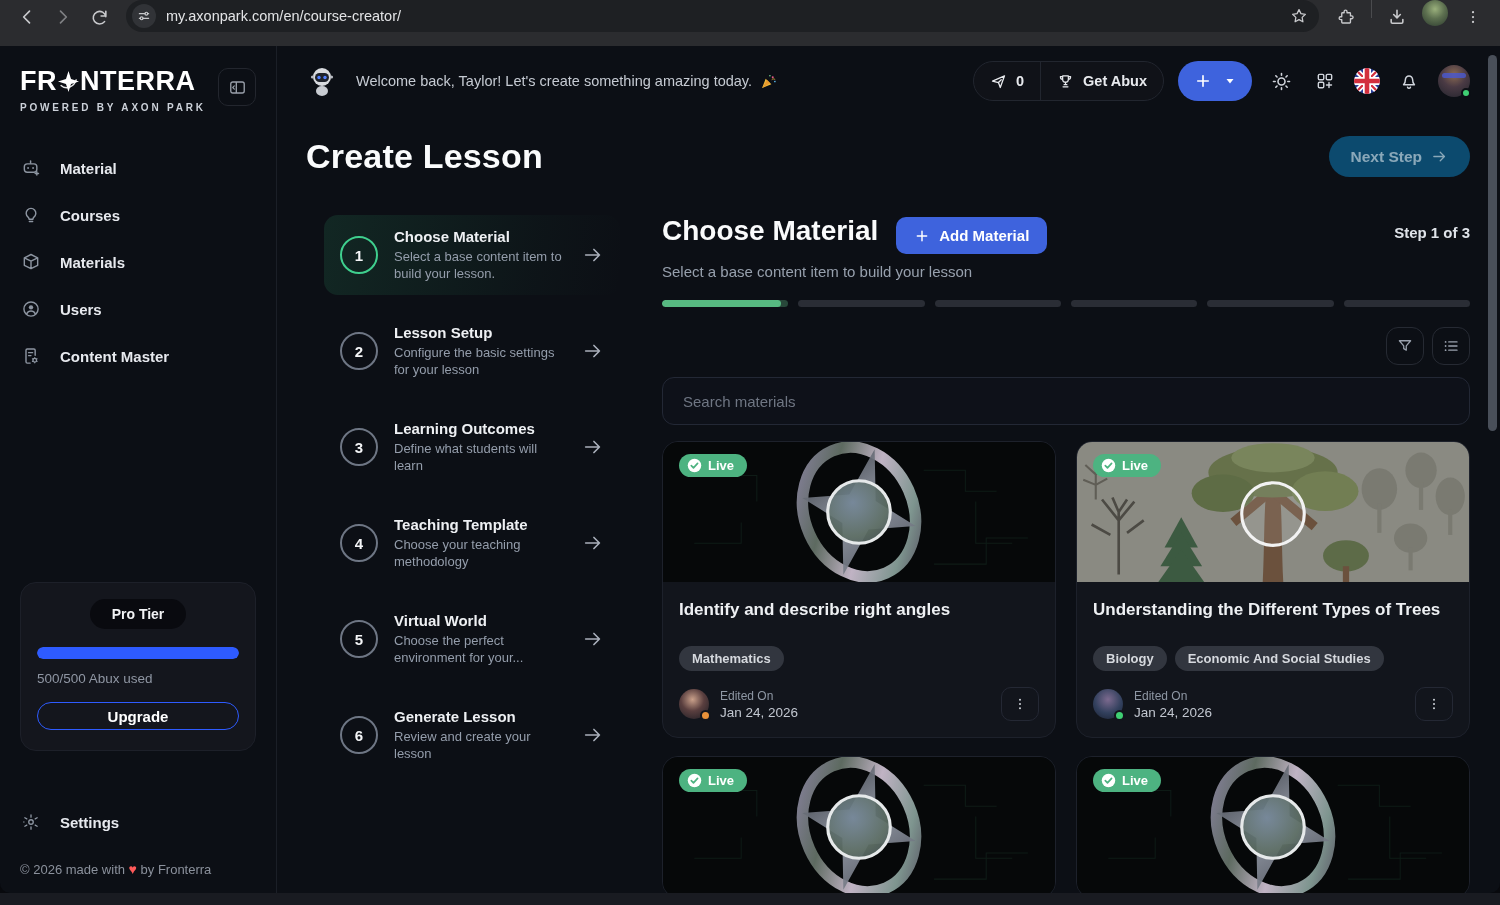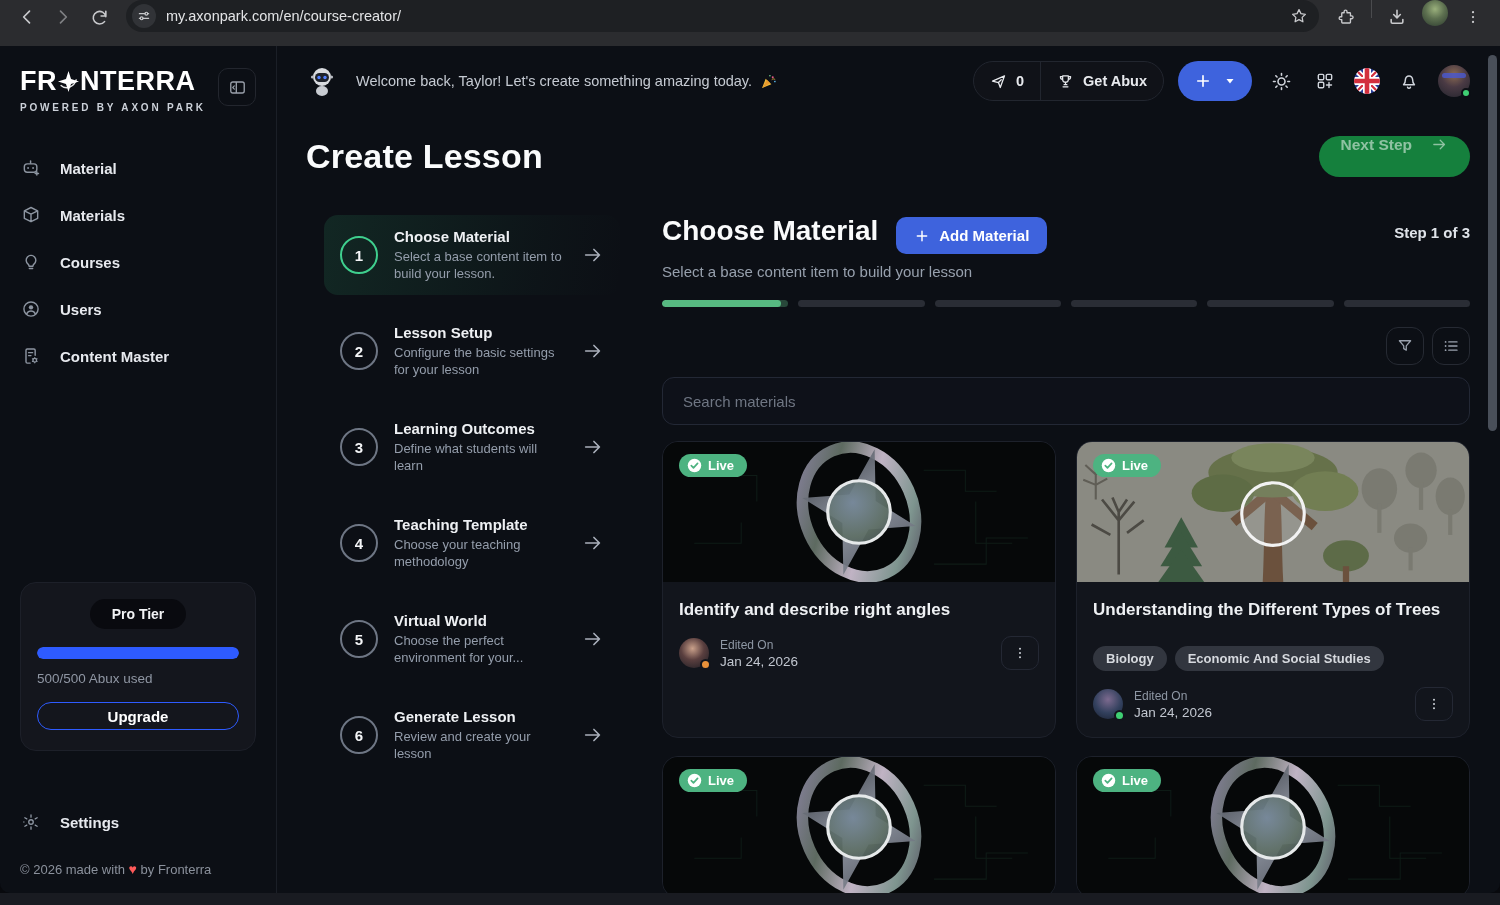--- a/index.html
+++ b/index.html
@@ -54,21 +54,21 @@
   .pill-sep { width:1px; height:100%; background:#22262f; }
   .add-split-btn { height:40px; border:none; border-radius:999px; background:#3e63dd; color:#fff; display:flex; align-items:center; gap:12px; padding:0 16px; cursor:pointer; }
   .icon-ghost-btn { background:none; border:none; color:#d0d4db; display:grid; place-items:center; width:30px; height:30px; cursor:pointer; }
   .flag { width:26px; height:26px; border-radius:50%; overflow:hidden; flex-shrink:0; }
   .user-avatar { position:relative; width:32px; height:32px; border-radius:50%; background:radial-gradient(circle at 50% 30%, #8a6a52 0%, #4a3a44 45%, #23242d 100%); }
   .user-avatar::before { content:""; position:absolute; left:4px; right:4px; top:8px; height:5px; border-radius:3px; background:#4a57c9; opacity:.85; }
   .presence-dot { position:absolute; right:-1px; bottom:-1px; width:10px; height:10px; border-radius:50%; background:#3fcf73; border:2px solid #0c0f15; }
 
   .page-head { margin-top:29px; display:flex; align-items:center; }
   .page-title { color:#fafbfc; font-size:34px; font-weight:800; letter-spacing:.2px; }
-  .next-step-btn { margin-left:auto; height:41px; padding:0 22px; border:none; border-radius:21px; background:#15803d; color:rgba(255,255,255,.52); font-size:15.5px; font-weight:700; font-family:inherit; display:flex; gap:19px; cursor:pointer; }
+  .next-step-btn { margin-left:auto; height:41px; padding:0 22px; border:none; border-radius:21px; background:#0c4a6e; color:rgba(255,255,255,.52); font-size:15.5px; font-weight:700; font-family:inherit; display:flex; align-items:center; gap:9px; cursor:pointer; }
 
   .content { display:flex; gap:42px; margin-top:38px; }
 
   
   .steps-col { width:314px; flex-shrink:0; display:flex; flex-direction:column; gap:16px; }
   .step-tile { margin-left:18px; height:80px; border-radius:14px; display:flex; align-items:center; gap:16px; padding:0 16px; }
   .step-tile.active { background:linear-gradient(100deg, rgba(47,158,106,.17) 0%, rgba(47,158,106,.04) 70%, rgba(47,158,106,0) 100%); }
   .step-circle { width:38px; height:38px; border-radius:50%; border:2px solid #6e7684; color:#f4f5f7; font-size:15px; font-weight:700; display:grid; place-items:center; flex-shrink:0; }
   .step-tile.active .step-circle { border-color:#3fcf8e; }
   .step-txt { flex:1; min-width:0; }
@@ -293,33 +293,33 @@
               <circle cx="8.5" cy="12" r="1.1" fill="currentColor"></circle>
               <circle cx="14.5" cy="12" r="1.1" fill="currentColor"></circle>
               <path d="M19 16.5v4M17 18.5h4" stroke="currentColor" stroke-width="1.7" stroke-linecap="round"></path>
             </svg>
           </span>
         <span>Material</span>
       </div>
       <div class="nav-item">
         <span class="icn">
             <svg width="20" height="20" viewBox="0 0 24 24">
-              <path d="M12 3l8 4-8 4-8-4zM4 7v9l8 4 8-4V7M12 11v9" fill="none" stroke="currentColor" stroke-width="1.7" stroke-linejoin="round"></path>
+              <path d="M8.5 14.5a5.8 5.8 0 1 1 7 0c-.9.7-1.2 1.5-1.2 2.5h-4.6c0-1-.3-1.8-1.2-2.5z" fill="none" stroke="currentColor" stroke-width="1.7" stroke-linejoin="round"></path>
+              <path d="M10 19.8h4" stroke="currentColor" stroke-width="1.7" stroke-linecap="round"></path>
             </svg>
           </span>
-        <span>Materials</span>
+        <span>Courses</span>
       </div>
       <div class="nav-item">
         <span class="icn">
             <svg width="20" height="20" viewBox="0 0 24 24">
-              <path d="M8.5 14.5a5.8 5.8 0 1 1 7 0c-.9.7-1.2 1.5-1.2 2.5h-4.6c0-1-.3-1.8-1.2-2.5z" fill="none" stroke="currentColor" stroke-width="1.7" stroke-linejoin="round"></path>
-              <path d="M10 19.8h4" stroke="currentColor" stroke-width="1.7" stroke-linecap="round"></path>
+              <path d="M12 3l8 4-8 4-8-4zM4 7v9l8 4 8-4V7M12 11v9" fill="none" stroke="currentColor" stroke-width="1.7" stroke-linejoin="round"></path>
             </svg>
           </span>
-        <span>Courses</span>
+        <span>Materials</span>
       </div>
       <div class="nav-item">
         <span class="icn">
             <svg width="20" height="20" viewBox="0 0 24 24">
               <circle cx="12" cy="12" r="8.5" fill="none" stroke="currentColor" stroke-width="1.7"></circle>
               <circle cx="12" cy="10" r="2.6" fill="currentColor"></circle>
               <path d="M6.8 17.8c1.2-2.4 3.1-3.4 5.2-3.4s4 1 5.2 3.4" fill="none" stroke="currentColor" stroke-width="1.7" stroke-linecap="round"></path>
             </svg>
           </span>
         <span>Users</span>
@@ -556,20 +556,23 @@
                 </svg>
               <span class="live-badge">
                 <svg width="15" height="15" viewBox="0 0 16 16">
                     <use href="#sym-check"></use>
                   </svg>
                 <span>Live</span>
               </span>
             </div>
             <div class="card-body">
               <div class="card-title">Identify and describe right angles</div>
+              <div class="tags-row">
+                <span class="tag-pill">Mathematics</span>
+              </div>
               <div class="card-footer">
                 <span class="card-avatar a1">
                     <span class="dot orange"></span>
                   </span>
                 <span>
                   <span class="edited-label" style="display:block">Edited On</span>
                   <span class="edited-date" style="display:block">Jan 24, 2026</span>
                 </span>
                 <button class="kebab-btn">
                     <svg width="16" height="16" viewBox="0 0 24 24">

